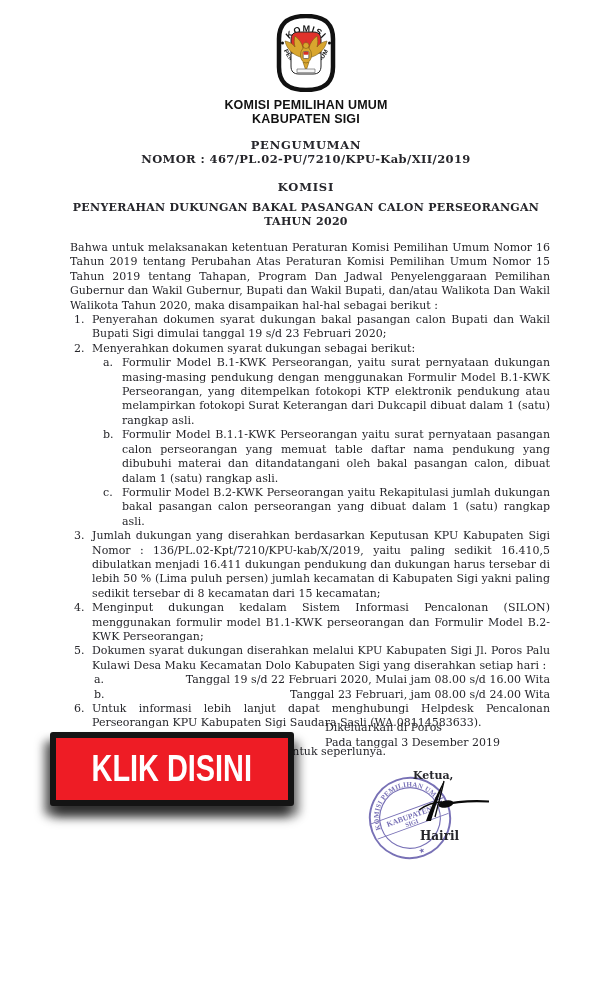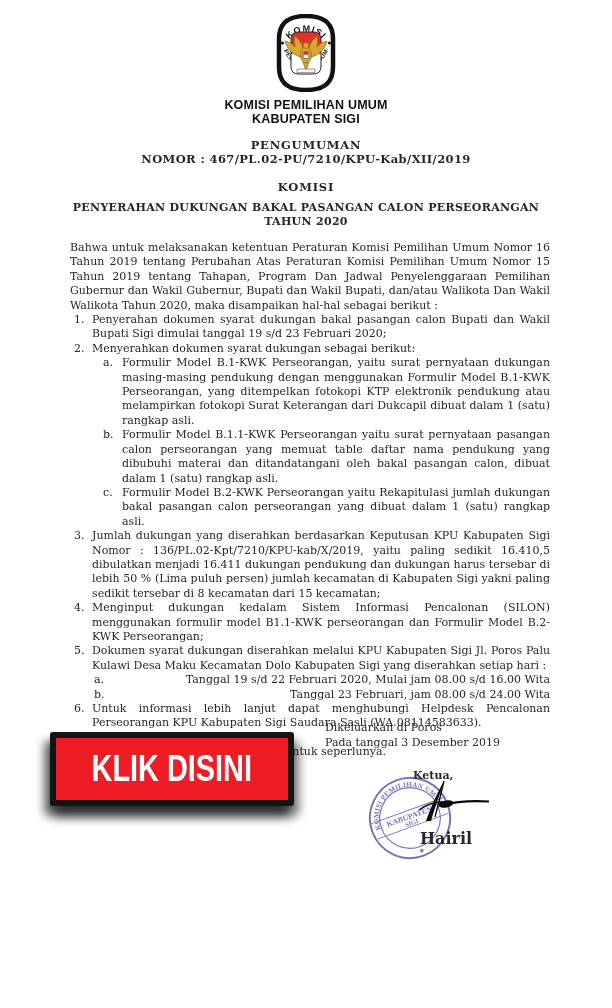--- a/index.html
+++ b/index.html
@@ -28,21 +28,21 @@
   .li .txt { flex:1; text-align:justify; }
   .sub { display:flex; margin-left:33px; }
   .sub .letter { flex:0 0 19px; }
   .sub .txt { flex:1; text-align:justify; }
   .sub.short { margin-left:24px; }
   .sub.short .txt { text-align:right; }
   .closing { margin:14px 0 0 22px; }
   
   .issued { position:absolute; left:325px; top:721px; font-size:11px; line-height:14.8px; }
   .signer-role { position:absolute; left:413px; top:769px; font-size:11px; font-weight:bold; z-index:5; }
-  .signer-name { position:absolute; left:420px; top:829px; font-size:16px; font-weight:bold; z-index:5; }
+  .signer-name { position:absolute; left:420px; top:829px; font-size:12px; font-weight:bold; z-index:5; }
   .stamp { position:absolute; left:366px; top:774px; z-index:2; }
   .signature { position:absolute; left:396px; top:774px; z-index:4; }
   
   .cta {
     position:absolute; left:50px; top:732px; width:232px; height:62px;
     background:#ee1c25; border:6px solid #141414; border-radius:3px;
     box-shadow:-6px 9px 10px rgba(0,0,0,.5), 6px 9px 10px rgba(0,0,0,.35), 0 11px 12px rgba(0,0,0,.45);
     display:flex; align-items:center; justify-content:center; cursor:pointer; z-index:6;
   }
   .cta-label {

